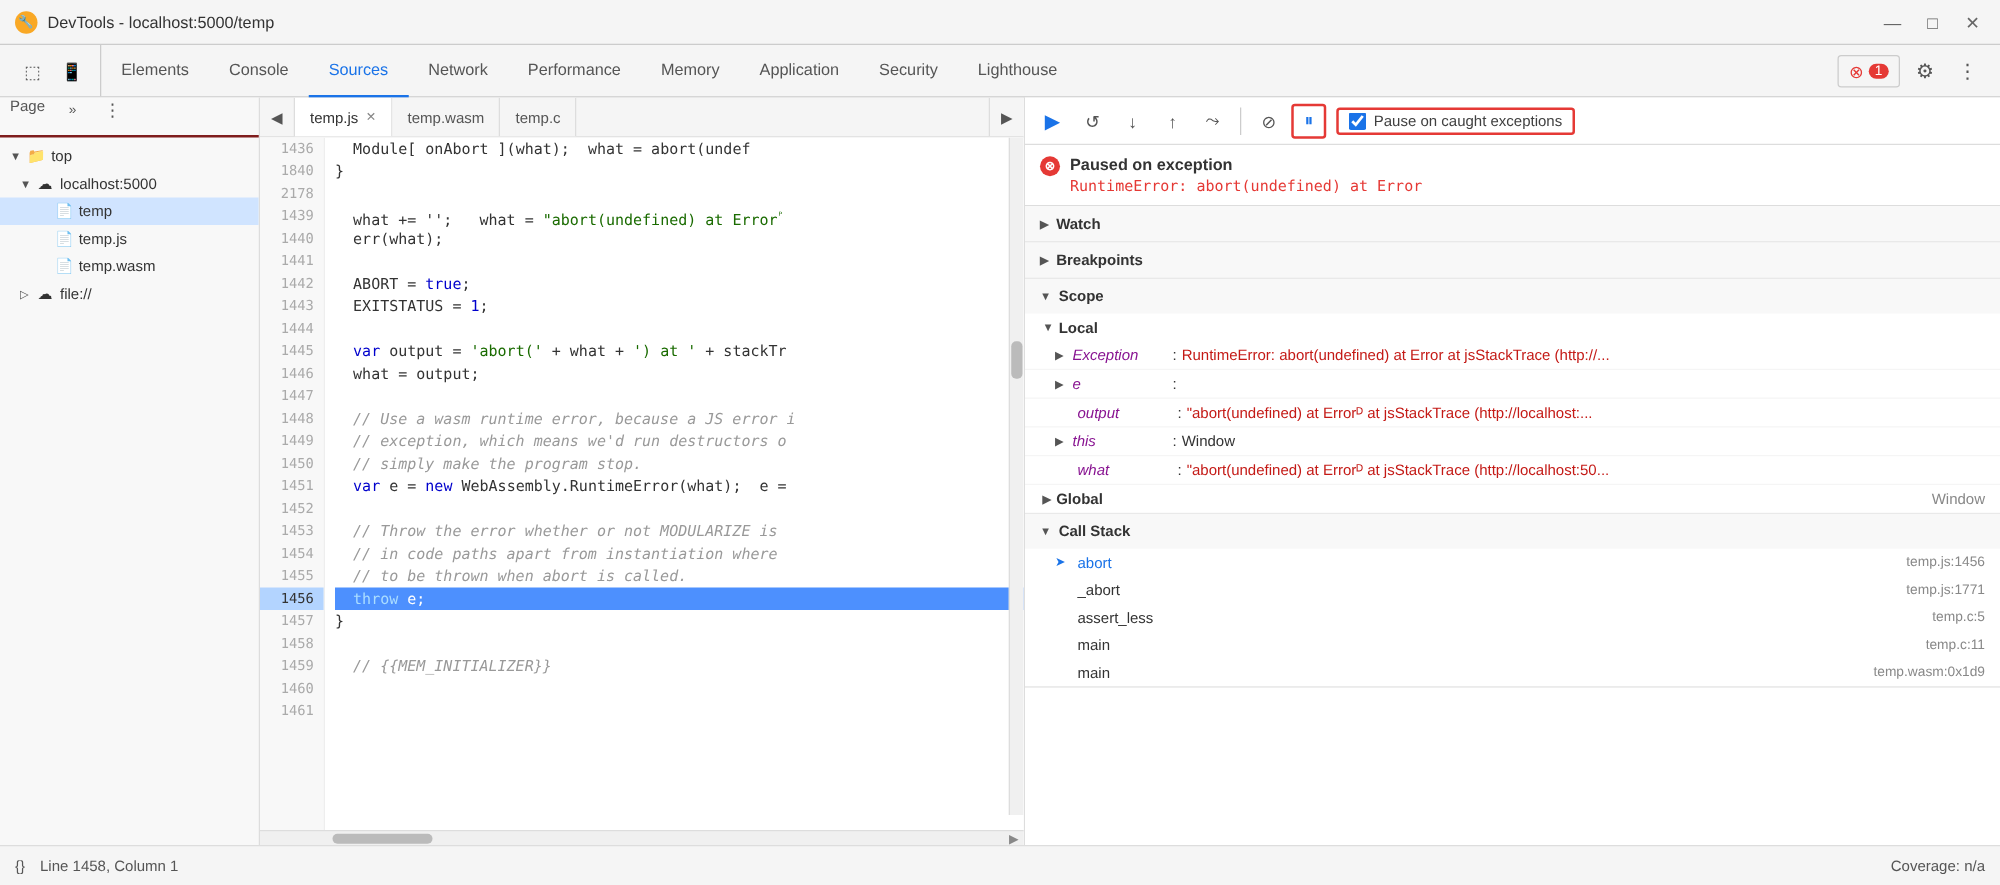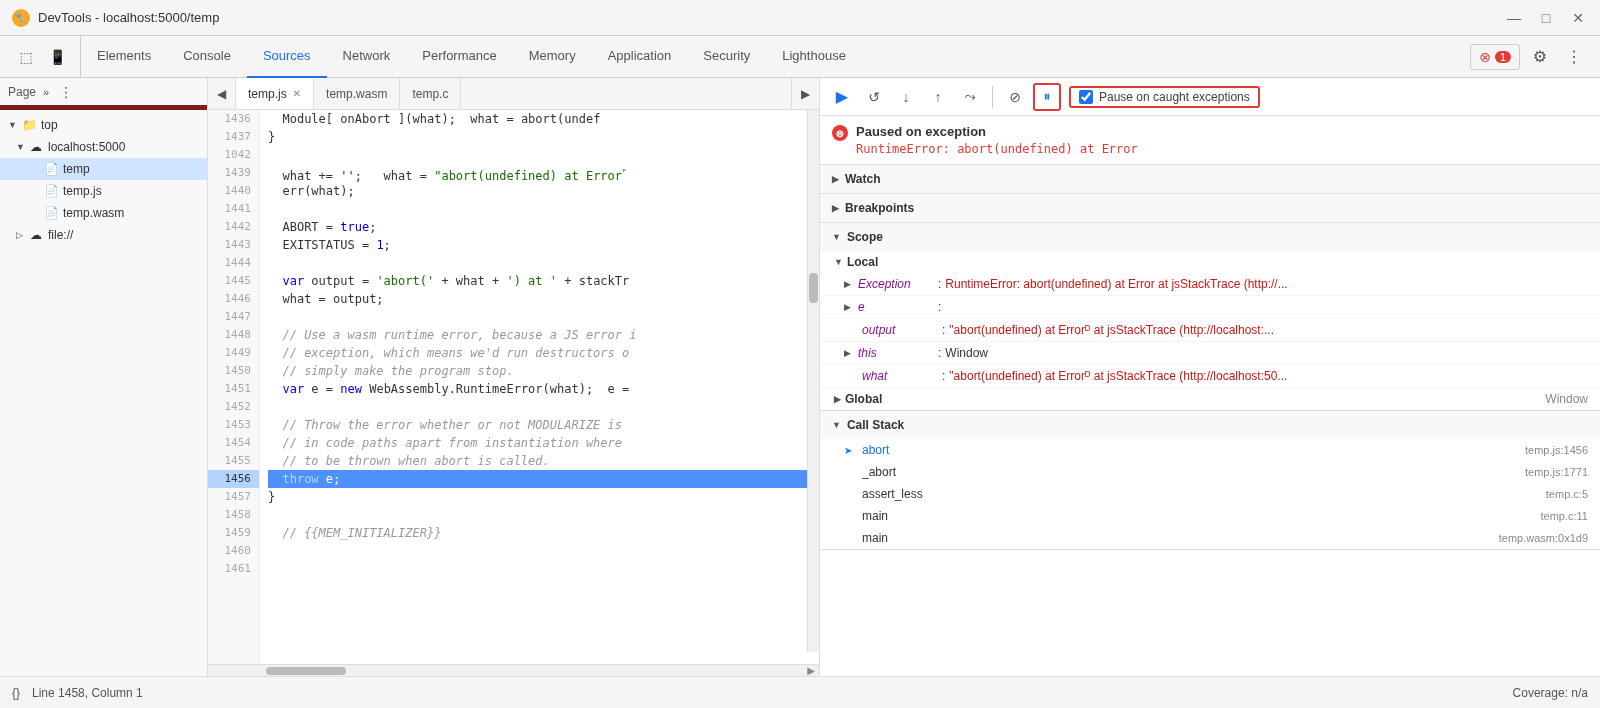--- a/index.html
+++ b/index.html
@@ -100,23 +100,23 @@
 
     
     .sidebar {
       width: 208px;
       min-width: 208px;
       background: #f8f8f8;
       border-right: 1px solid #ddd;
       display: flex; flex-direction: column;
     }
     .sidebar-header {
-      display: flex; align-items: center; height: 32px;
-      padding: 0 8px; border-bottom: 5px solid #7f1d1d;
-      gap: 0; font-size: 12px; color: #555;
+      display: flex; height: 32px;
+      padding: 0 8px; border-bottom: 2px solid #7f1d1d;
+      gap: 12px; font-size: 12px; color: #555;
     }
     .sidebar-tree {
       flex: 1; overflow-y: auto; padding: 4px 0;
     }
     .tree-item {
       display: flex; align-items: center; height: 22px;
       padding-left: 8px; gap: 4px; cursor: pointer;
       font-size: 12px; color: #333;
     }
     .tree-item.selected { background: #d0e4ff; }
@@ -420,22 +420,22 @@
     </div>
 
     <div class="code-body">
 
       <div style="position:absolute;right:0;top:0;bottom:12px;width:12px;background:#f0f0f0;border-left:1px solid #ddd;z-index:5;">
         <div style="position:absolute;top:30%;left:1px;width:9px;height:30px;background:#bbb;border-radius:4px;"></div>
       </div>
 
       <div class="line-numbers">
         <div class="line-number">1436</div>
-        <div class="line-number">1437</div>
-        <div class="line-number">1042</div>
+        <div class="line-number">1840</div>
+        <div class="line-number">2178</div>
         <div class="line-number">1439</div>
         <div class="line-number">1440</div>
         <div class="line-number">1441</div>
         <div class="line-number">1442</div>
         <div class="line-number">1443</div>
         <div class="line-number">1444</div>
         <div class="line-number">1445</div>
         <div class="line-number">1446</div>
         <div class="line-number">1447</div>
         <div class="line-number">1448</div>

